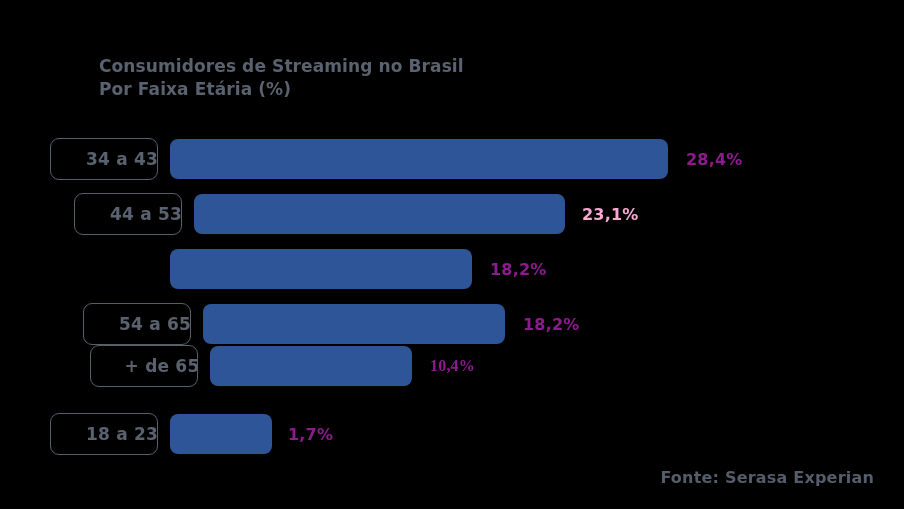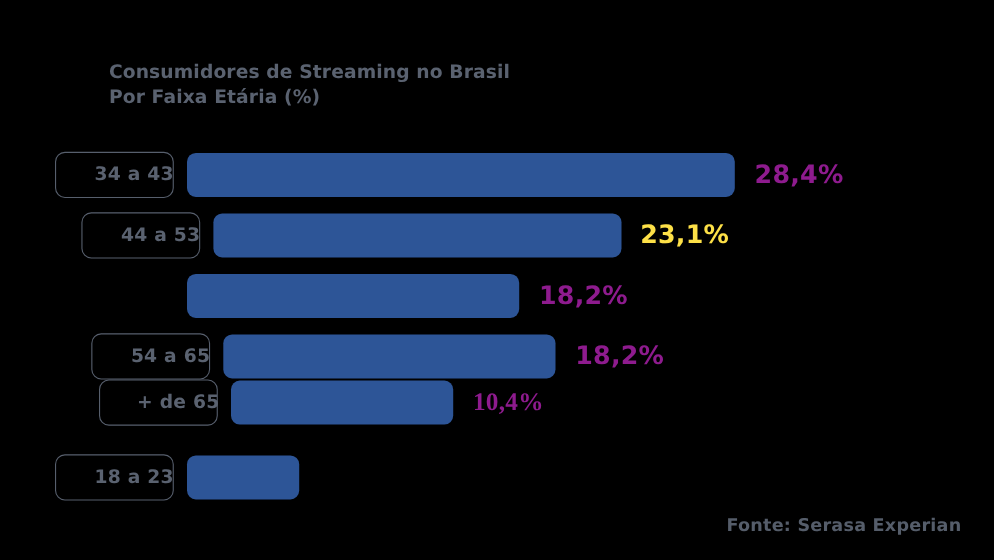--- a/index.html
+++ b/index.html
@@ -83,21 +83,21 @@
     border-radius: 8px;
   }
 
   
   .bar-value {
     position: absolute;
     top: 0;
     height: 42px;
     display: flex;
     align-items: center;
-    font-size: 23px;
+    font-size: 16px;
     font-weight: bold;
     color: #8e1b8e;
     white-space: nowrap;
     letter-spacing: 0.2px;
   }
 
   
   #source-note {
     position: absolute;
     right: 30px;
@@ -129,21 +129,21 @@
         </div>
         <div class="bar-value" style="left: 686px; color: rgb(142, 27, 142);">28,4%</div>
       </div>
       <div class="bar-row" style="top: 55px; margin-left: 24px;">
         <div class="cat-pill">
           <span class="cat-pill-label">44 a 53</span>
         </div>
         <div class="bar-track">
           <div class="bar-fill" style="width: 371px; background: rgb(45, 85, 151);"></div>
         </div>
-        <div class="bar-value" style="left: 558px; color: #fde047;">23,1%</div>
+        <div class="bar-value" style="left: 558px; color: #f9a8d4;">23,1%</div>
       </div>
       <div class="bar-row" style="top: 110px;">
         <div class="bar-track">
           <div class="bar-fill" style="width: 302px; background: rgb(45, 85, 151);"></div>
         </div>
         <div class="bar-value" style="left: 490px; color: rgb(142, 27, 142);">18,2%</div>
       </div>
       <div class="bar-row" style="top: 165px; margin-left: 33px;">
         <div class="cat-pill">
           <span class="cat-pill-label">54 a 65</span>
@@ -162,18 +162,19 @@
         </div>
         <div class="bar-value" style="left: 390px; color: rgb(142, 27, 142); font-family: Liberation Serif, serif;">10,4%</div>
       </div>
       <div class="bar-row" style="top: 275px;">
         <div class="cat-pill">
           <span class="cat-pill-label">18 a 23</span>
         </div>
         <div class="bar-track">
           <div class="bar-fill" style="width: 102px; background: rgb(45, 85, 151);"></div>
         </div>
+        <div class="bar-value" style="left: 288px; color: rgb(142, 27, 142);">1,7%</div>
       </div>
     </div>
 
   <div id="source-note">Fonte: Serasa Experian</div>
 
 </div>
 
 </body></html>

